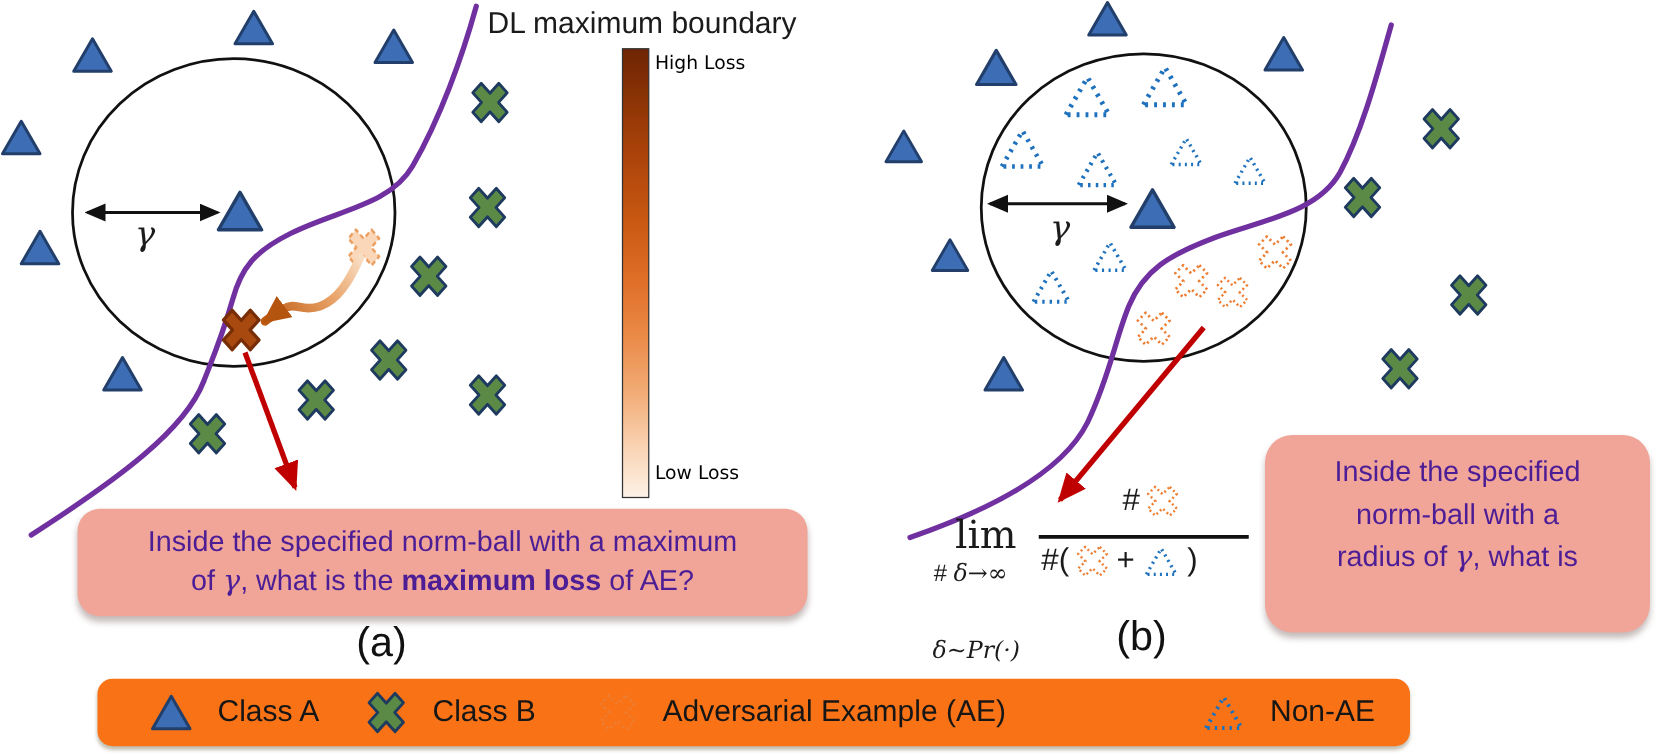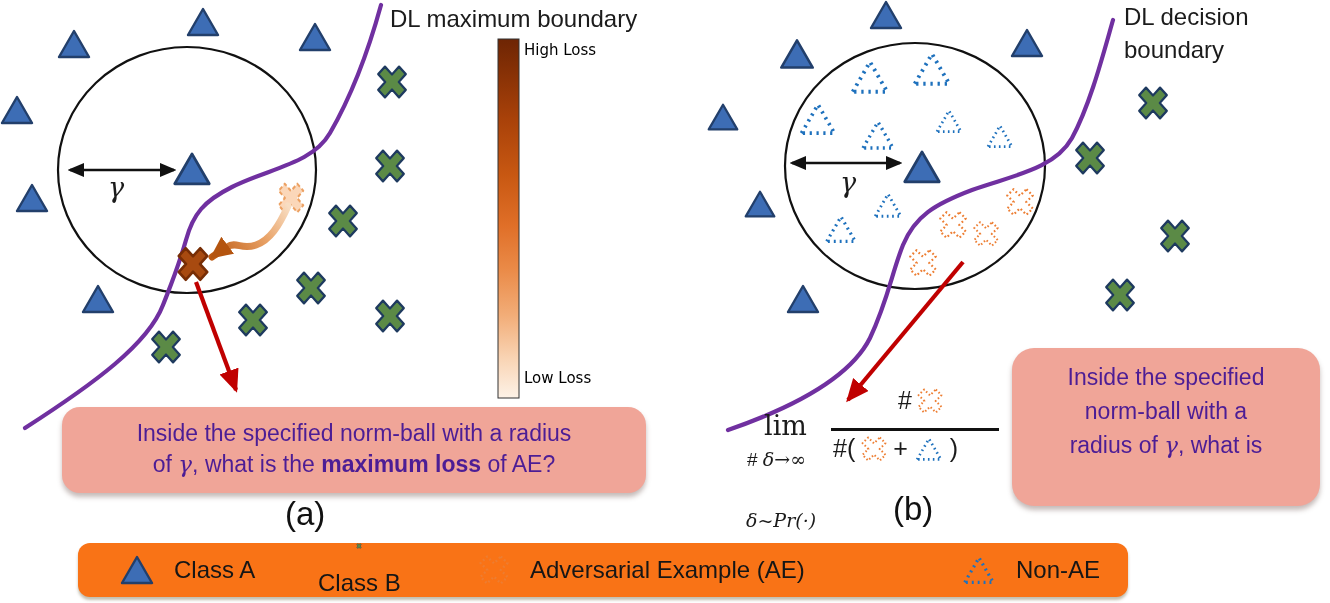--- a/index.html
+++ b/index.html
@@ -25,21 +25,21 @@
            box-shadow:0 4px 5px rgba(90,60,55,.35);text-align:center;
            font-size:23px;color:#4c1d95;}
   #callout-a{left:62px;top:407px;width:584px;height:86px;line-height:31px;padding-top:11px;box-sizing:border-box;}
   #callout-b{left:1012px;top:348px;width:308px;height:158px;line-height:34px;padding-top:12px;box-sizing:border-box;border-radius:22px;}
   .callout b{font-weight:bold;}
 
   .caption{font-size:33px;color:#111;z-index:2;}
 
   
   #formula{position:absolute;left:726px;top:386px;width:300px;height:120px;z-index:2;}
-  #lim{position:absolute;left:38px;top:24px;font-family:"DejaVu Serif",serif;font-size:27px;}
+  #lim{position:absolute;left:38px;top:24px;font-family:"DejaVu Serif",serif;font-size:31px;}
   .limsub{position:absolute;font-size:19px;font-family:"DejaVu Serif",serif;font-style:italic;}
   #limsub1{left:21px;top:62px;}
   #limsub2{left:20px;top:86px;margin-top:37px;}
   .hash{font-family:"Liberation Sans",sans-serif;font-style:normal;}
   #frac-num{position:absolute;left:172px;top:0px;display:flex;align-items:center;gap:4px;font-size:25px;}
   #frac-bar{position:absolute;left:105px;top:42px;width:168px;height:2.6px;background:#111;}
   #frac-den{position:absolute;left:107px;top:48px;display:flex;align-items:center;gap:5px;font-size:25px;}
 
   
   #legend{position:absolute;left:78px;top:543px;width:1050px;height:54px;background:#f97316;
@@ -162,33 +162,29 @@
         <use href="#plus" class="xB" transform="translate(1175,236) scale(0.92,1.02) rotate(45)"></use>
         <use href="#plus" class="xB" transform="translate(1120,295) scale(0.92,1.02) rotate(45)"></use>
       </g>
 
       <line x1="963" y1="262" x2="848" y2="400" stroke="#c00000" stroke-width="4.2" marker-end="url(#ah-red)"></line>
     </g>
   </svg>
 
   <div class="txt boundary-label" style="left:390px;top:2px;">DL maximum boundary</div>
 
-  <div class="txt boundary-label" style="left:1124px;top:0px;">
-    <div>DL decision</div>
-    <div>boundary</div>
-  </div>
 
   <div class="txt cb-label" style="left:524px;top:41px;">High Loss</div>
   <div class="txt cb-label" style="left:524px;top:369px;">Low Loss</div>
 
   <div class="txt gamma gamma-label" style="left:108px;top:172px;">γ</div>
   <div class="txt gamma gamma-label" style="left:840px;top:167px;">γ</div>
 
   <div id="callout-a" class="callout">
-    <div>Inside the specified norm-ball with a radius</div>
+    <div>Inside the specified norm-ball with a maximum</div>
     <div><span>of </span><span class="gamma">γ</span><span>, what is the </span><b>maximum loss</b><span> of AE?</span></div>
   </div>
 
   <div id="callout-b" class="callout">
     <div>Inside the specified</div>
     <div>norm-ball with a</div>
     <div><span>radius of </span><span class="gamma">γ</span><span>, what is</span></div>
   </div>
 
   <div class="txt caption" style="left:285px;top:495px;">(a)</div>
@@ -218,21 +214,21 @@
     </div>
   </div>
 
   <div id="legend">
     <div class="legend-item" style="left:42px;">
       <svg width="34" height="32" viewBox="-17 -16 34 32">
           <use href="#tri" class="triA" transform="translate(0,1)"></use>
         </svg>
       <span class="lbl">Class A</span>
     </div>
-    <div class="legend-item" style="left:240px;flex-direction:column;">
+    <div class="legend-item" style="left:214px;">
       <svg width="34" height="36" viewBox="-17 -18 34 36">
           <use href="#plus" class="xB" transform="scale(0.92,1.02) rotate(45)"></use>
         </svg>
       <span class="lbl">Class B</span>
     </div>
     <div class="legend-item" style="left:400px;">
       <svg width="32" height="34" viewBox="-16 -17 32 34">
           <use href="#plus" class="xAE" transform="scale(0.9) rotate(45)"></use>
         </svg>
       <span class="lbl">Adversarial Example (AE)</span>

